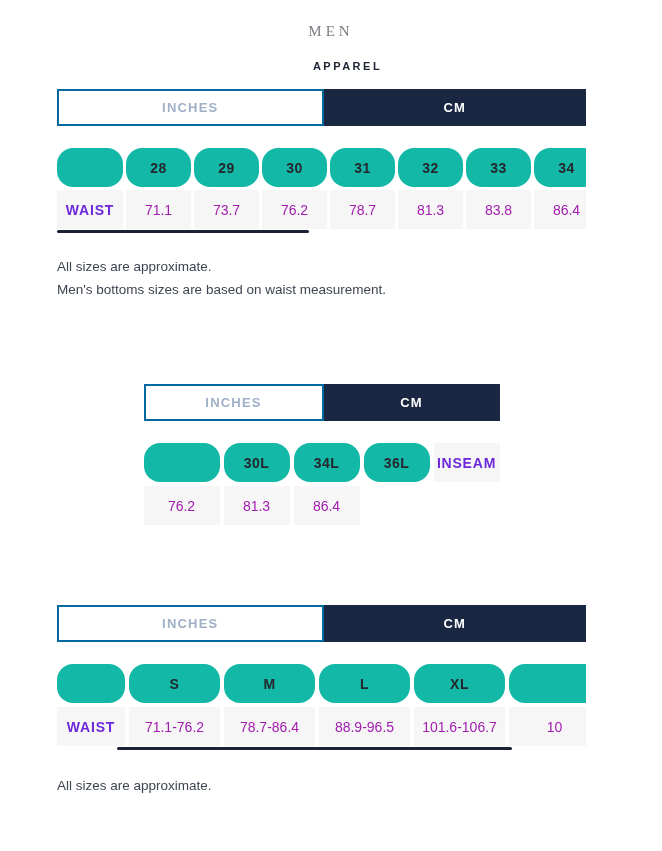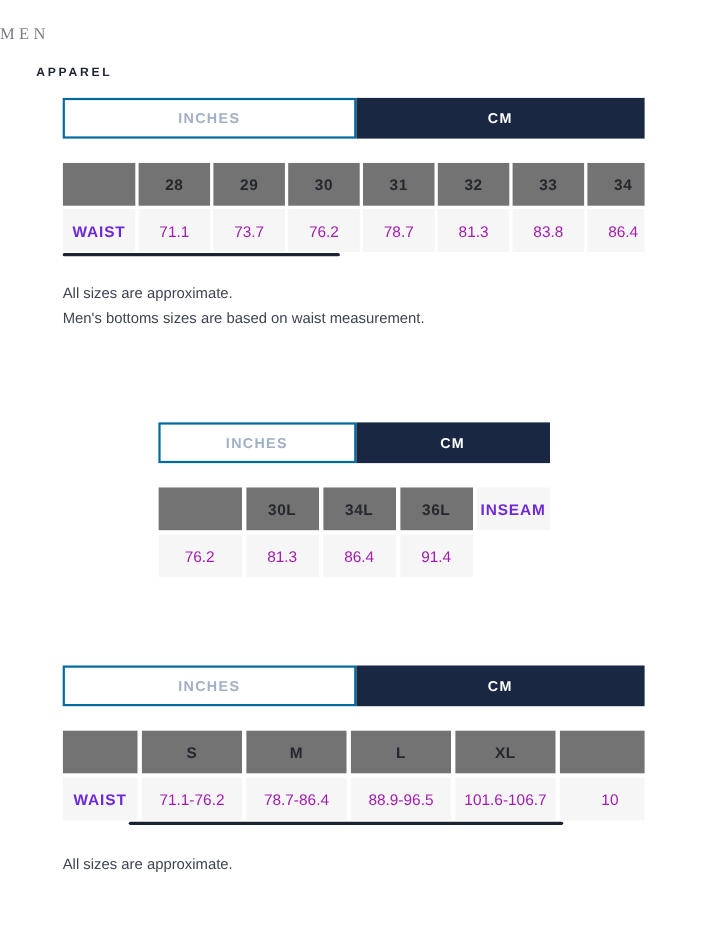--- a/index.html
+++ b/index.html
@@ -4,21 +4,21 @@
 <style>
   html,body { margin:0; padding:0; background:#ffffff; }
   body {
     width:662px; height:851px; overflow:hidden;
     font-family:"Liberation Sans", sans-serif;
     -webkit-font-smoothing:antialiased;
   }
   .page { width:662px; }
 
   
-  .hdr { text-align:left; padding-top:22px; }
+  .hdr { text-align:center; padding-top:22px; }
   .eyebrow {
     font-family:"Liberation Serif", serif;
     font-size:15px; letter-spacing:4px; color:#7d7d85; line-height:18px;
   }
   .title {
     font-family:"Liberation Serif", serif; font-weight:500;
     font-size:32px; line-height:32px; color:#1f2b49; margin:12px 0 0 0;
   }
   .category {
     font-size:11px; font-weight:bold; letter-spacing:2.5px;
@@ -43,21 +43,21 @@
   .clip { width:529px; overflow:hidden; margin-top:22px; }
   .clip.narrow { width:356px; margin-left:auto; margin-right:auto; }
   .grid { display:grid; width:max-content; }
   .g1 { grid-template-columns:66px repeat(7,65px); gap:3px; }
   .g2 { grid-template-columns:76px repeat(4,66px); gap:4px; }
   .g3 { grid-template-columns:68px repeat(5,91px); gap:4px; }
   .cell {
     height:39px; display:flex; align-items:center; justify-content:center;
     font-size:14px;
   }
-  .corner, .head { background:#737373; }
+  .corner, .head { background:#14b8a6;border-radius:16px; }
   .head  { font-weight:bold; color:#24272e; letter-spacing:0.5px; }
   .label { background:#f6f6f6; font-weight:bold; color:#6d28d9; letter-spacing:0.8px; }
   .value { background:#f6f6f6; color:#a21caf; }
 
   
   .sbar { position:relative; height:4px; }
   .thumb { position:absolute; top:1px; height:3px; background:#1b2233; border-radius:2px; }
   .thumb1 { left:0;    width:252px; }
   .thumb3 { left:60px; width:395px; }
 
@@ -124,21 +124,20 @@
       <div class="clip narrow">
         <div class="grid g2">
             <div class="cell corner"></div>
             <div class="cell head">30L</div>
             <div class="cell head">34L</div>
             <div class="cell head">36L</div>
             <div class="cell label">INSEAM</div>
             <div class="cell value">76.2</div>
             <div class="cell value">81.3</div>
             <div class="cell value">86.4</div>
-            <div class="cell value">91.4</div>
           </div>
       </div>
     </section>
 
     <section class="sec3">
       <div class="toggle">
         <button class="tab inactive">INCHES</button>
         <button class="tab active">CM</button>
       </div>
       <div class="clip">

